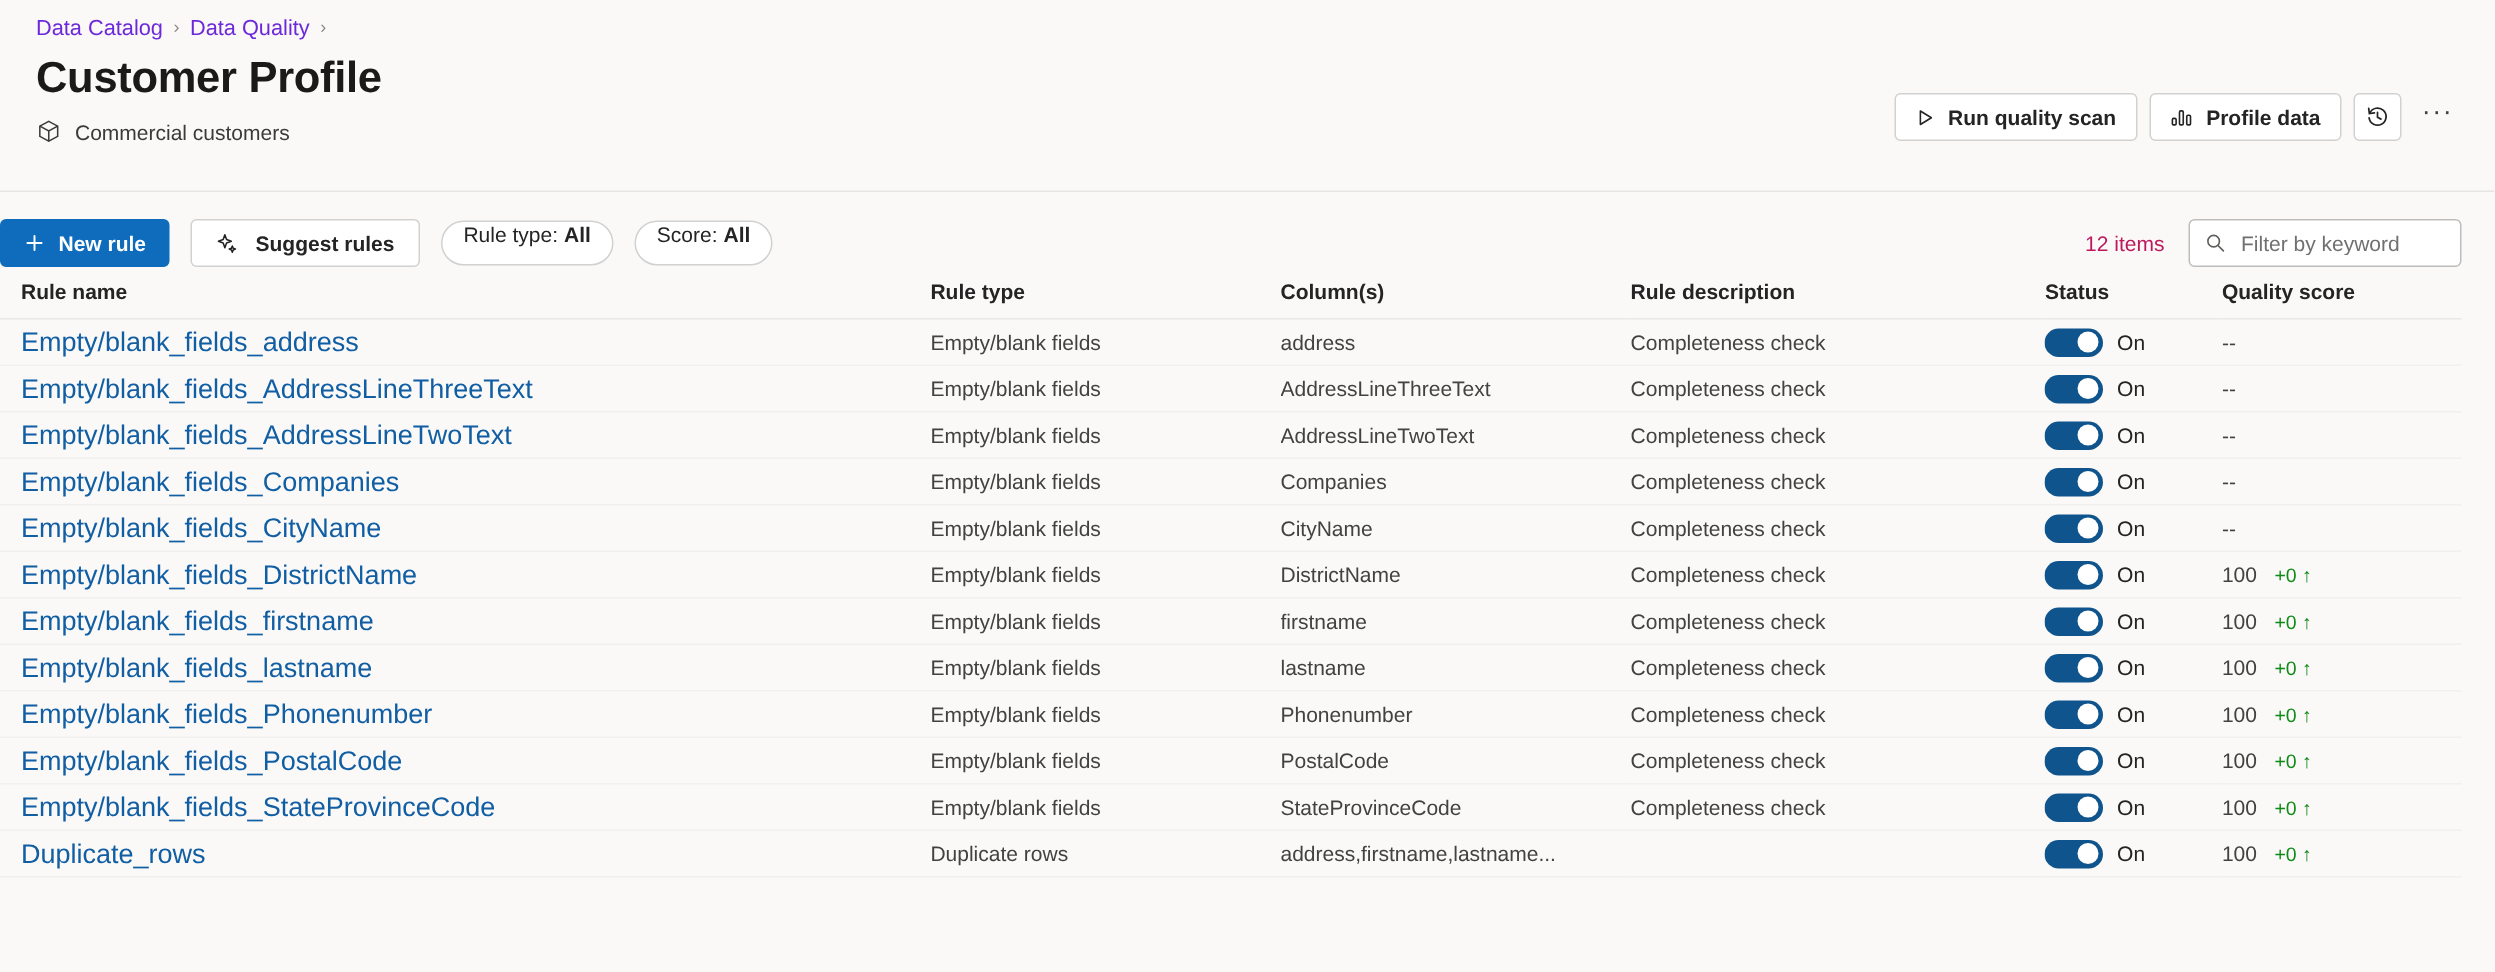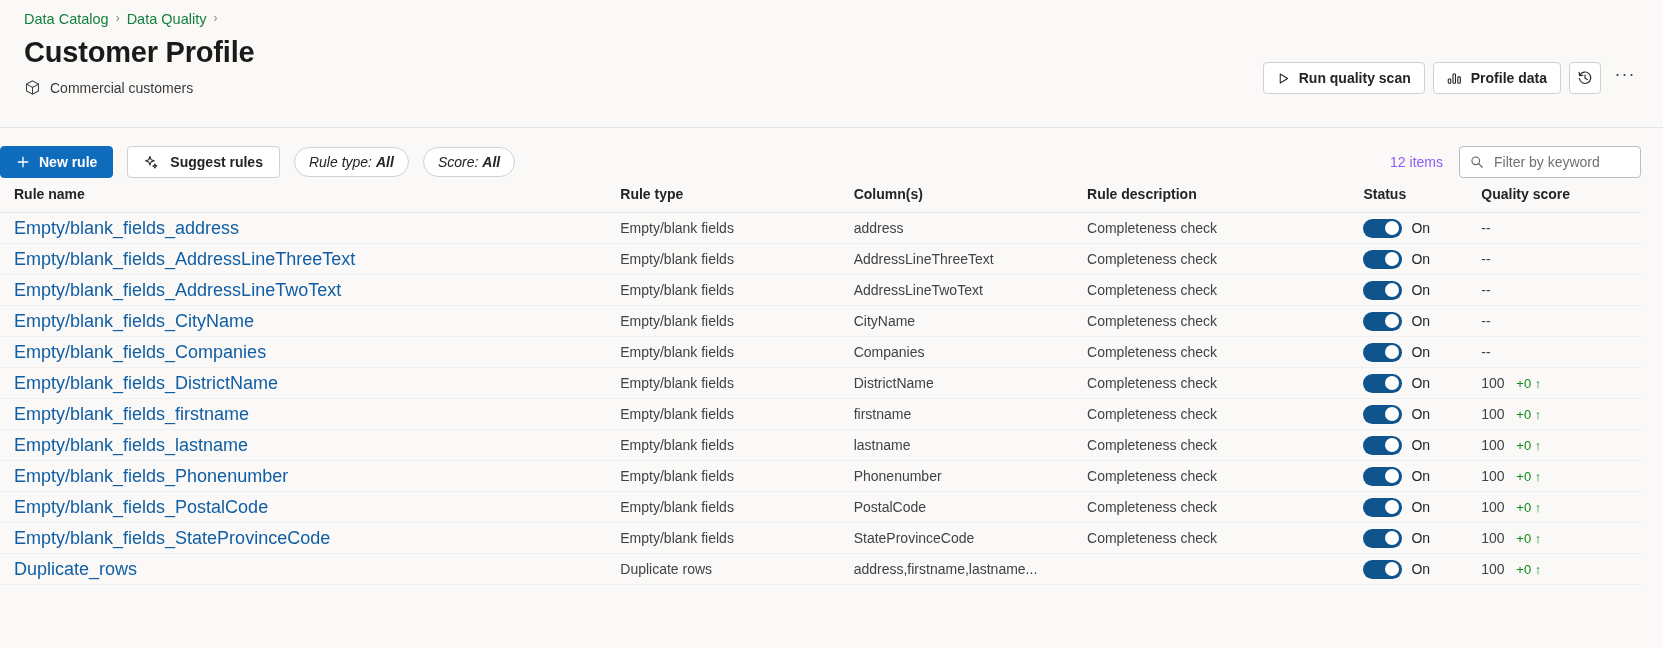--- a/index.html
+++ b/index.html
@@ -15,21 +15,21 @@
   }
   .page { position: relative; width: 1663px; height: 648px; background: #faf9f8; }
 
   
   .breadcrumb {
     display: flex; align-items: center;
     padding: 13px 0 0 24px;
     font-size: 14.5px; color: #424242;
     height: 24px;
   }
-  .crumb { color: #15803d; text-decoration: none; white-space: nowrap; }
+  .crumb { color: #6d28d9; text-decoration: none; white-space: nowrap; }
   .crumb-sep {
     margin: 0 7px; color: #8a8886; font-size: 12px;
     display: inline-block; transform: translateY(-1px);
   }
 
   
   .title-block { padding: 10px 0 0 24px; }
   .page-title {
     font-size: 29px; font-weight: 600; letter-spacing: -0.2px;
     color: #1b1a19; margin: 0; line-height: 36px;
@@ -100,33 +100,33 @@
     padding-top: 18px; height: 50px;
   }
   .btn-primary {
     background: #0f6cbd; border: 1px solid #0f6cbd; color: #ffffff;
     height: 32px; padding: 0 15px; border-radius: 4px;
     display: inline-flex; align-items: center; gap: 9px;
     font-size: 14px; font-weight: 600; cursor: pointer;
     font-family: "Liberation Sans", sans-serif; white-space: nowrap;
   }
   .pill {
-    display: inline-flex; align-items: center;
+    display: inline-flex; 
     height: 30px; padding: 0 14px;
     border: 1px solid #d1d1d1; border-radius: 16px;
     background: #ffffff; font-size: 14px; color: #242424;
-    cursor: pointer; white-space: nowrap; font-style: italic;
+    cursor: pointer; white-space: nowrap;
   }
   .pill b { font-weight: 600; margin-left: 4px; }
 
   .toolbar-right {
     position: absolute; right: 22px; top: 18px;
     display: flex; align-items: center; gap: 16px; height: 32px;
   }
-  .item-count { font-size: 14px; color: #8b5cf6; white-space: nowrap; margin-left: 38px; }
+  .item-count { font-size: 14px; color: #be185d; white-space: nowrap; margin-left: 38px; }
   .search-box {
     display: flex; align-items: center; gap: 8px;
     width: 182px; height: 32px; padding: 0 10px;
     border: 1px solid #bdbdbd; border-radius: 4px; background: #ffffff;
   }
   .search-input {
     border: none; outline: none; background: transparent;
     font-family: "Liberation Sans", sans-serif; font-size: 14px;
     color: #242424; width: 100%;
   }
@@ -349,42 +349,42 @@
                     <span class="toggle-label">On</span>
                   </div>
                 </td>
                 <td class="col-score">
                   <div class="score-cell">
                     <span class="score-dash">--</span>
                   </div>
                 </td>
               </tr>
               <tr>
+                <td class="col-name"><a class="rule-link">Empty/blank_fields_Companies</a></td>
+                <td class="col-type">Empty/blank fields</td>
+                <td class="col-cols">Companies</td>
+                <td class="col-desc">Completeness check</td>
+                <td class="col-status">
+                  <div class="status-cell">
+                    <div class="toggle">
+                      <div class="knob"></div>
+                    </div>
+                    <span class="toggle-label">On</span>
+                  </div>
+                </td>
+                <td class="col-score">
+                  <div class="score-cell">
+                    <span class="score-dash">--</span>
+                  </div>
+                </td>
+              </tr>
+              <tr>
                 <td class="col-name"><a class="rule-link">Empty/blank_fields_CityName</a></td>
                 <td class="col-type">Empty/blank fields</td>
                 <td class="col-cols">CityName</td>
-                <td class="col-desc">Completeness check</td>
-                <td class="col-status">
-                  <div class="status-cell">
-                    <div class="toggle">
-                      <div class="knob"></div>
-                    </div>
-                    <span class="toggle-label">On</span>
-                  </div>
-                </td>
-                <td class="col-score">
-                  <div class="score-cell">
-                    <span class="score-dash">--</span>
-                  </div>
-                </td>
-              </tr>
-              <tr>
-                <td class="col-name"><a class="rule-link">Empty/blank_fields_Companies</a></td>
-                <td class="col-type">Empty/blank fields</td>
-                <td class="col-cols">Companies</td>
                 <td class="col-desc">Completeness check</td>
                 <td class="col-status">
                   <div class="status-cell">
                     <div class="toggle">
                       <div class="knob"></div>
                     </div>
                     <span class="toggle-label">On</span>
                   </div>
                 </td>
                 <td class="col-score">

